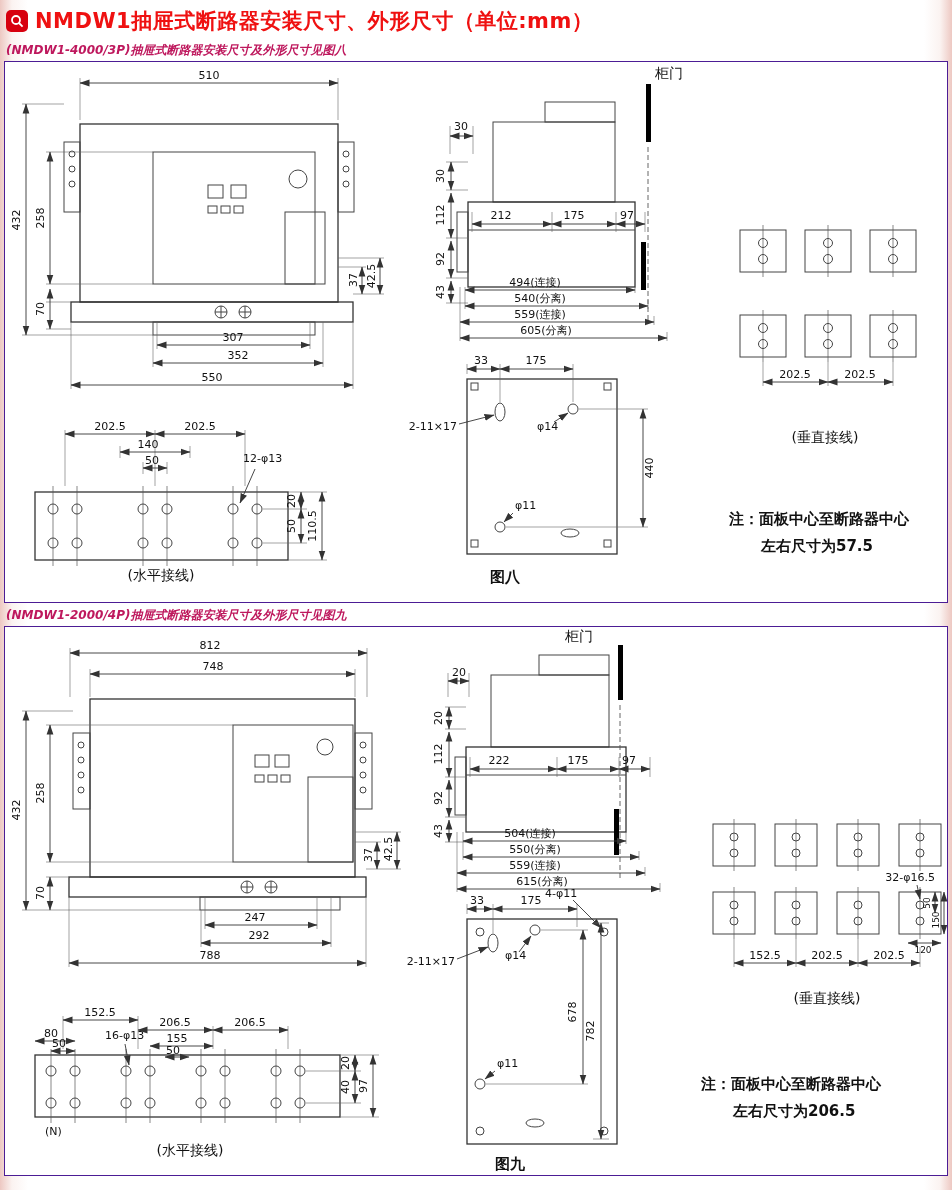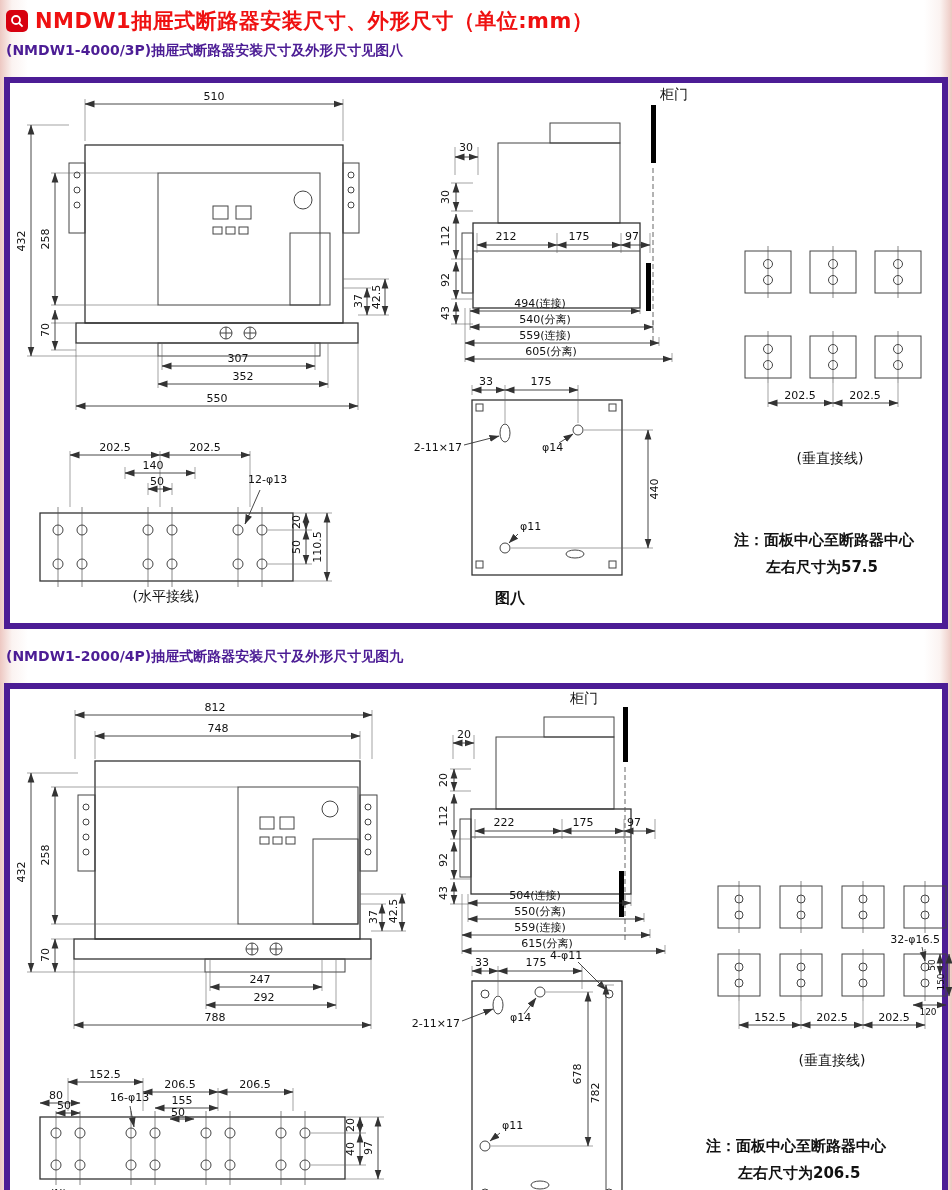--- a/index.html
+++ b/index.html
@@ -5,22 +5,22 @@
   * { margin:0; padding:0; box-sizing:border-box; }
   html,body { width:952px; }
   body {
     font-family:"DejaVu Sans","Liberation Sans",sans-serif;
     background: linear-gradient(90deg,#edc8c2 0,#fbf3f1 12px,#ffffff 28px,#ffffff 924px,#fbf3f1 940px,#edc8c2 100%);
   }
   .page-header { display:flex; align-items:center; gap:7px; padding:7px 8px 3px 6px; }
   .header-icon { width:22px; height:22px; background:#d7000f; border-radius:5px;
                  display:flex; align-items:center; justify-content:center; flex:0 0 auto; }
   .page-title { color:#ef1111; font-size:21px; font-weight:bold; letter-spacing:0.5px; }
-  .section-heading { color:#4c1d95; font-size:14px; font-weight:bold; padding:4px 6px 2px 6px; }
-  .panel { border:6px solid #4c1d95; background:#fff; margin:15px 4px; }
+  .section-heading { color:#be185d; font-size:12px; font-weight:bold; padding:4px 6px 2px 6px;font-style:italic; }
+  .panel { border:1px solid #4c1d95; background:#fff; margin:0 4px; }
   svg { display:block; }
   svg text { font-family:"DejaVu Sans","Liberation Sans",sans-serif; font-size:11px; fill:#111; }
   svg text.small { font-size:9px; }
   svg text.lbl { font-size:14px; }
   svg text.big { font-size:15px; font-weight:bold; }
   svg text.note { font-size:15px; font-weight:bold; }
   .ol  { stroke:#333; stroke-width:1.3; fill:none; }
   .ol2 { stroke:#444; stroke-width:1;   fill:none; }
   .dim { stroke:#333; stroke-width:0.9; fill:none; }
   .lead{ stroke:#333; stroke-width:0.9; fill:none; }

